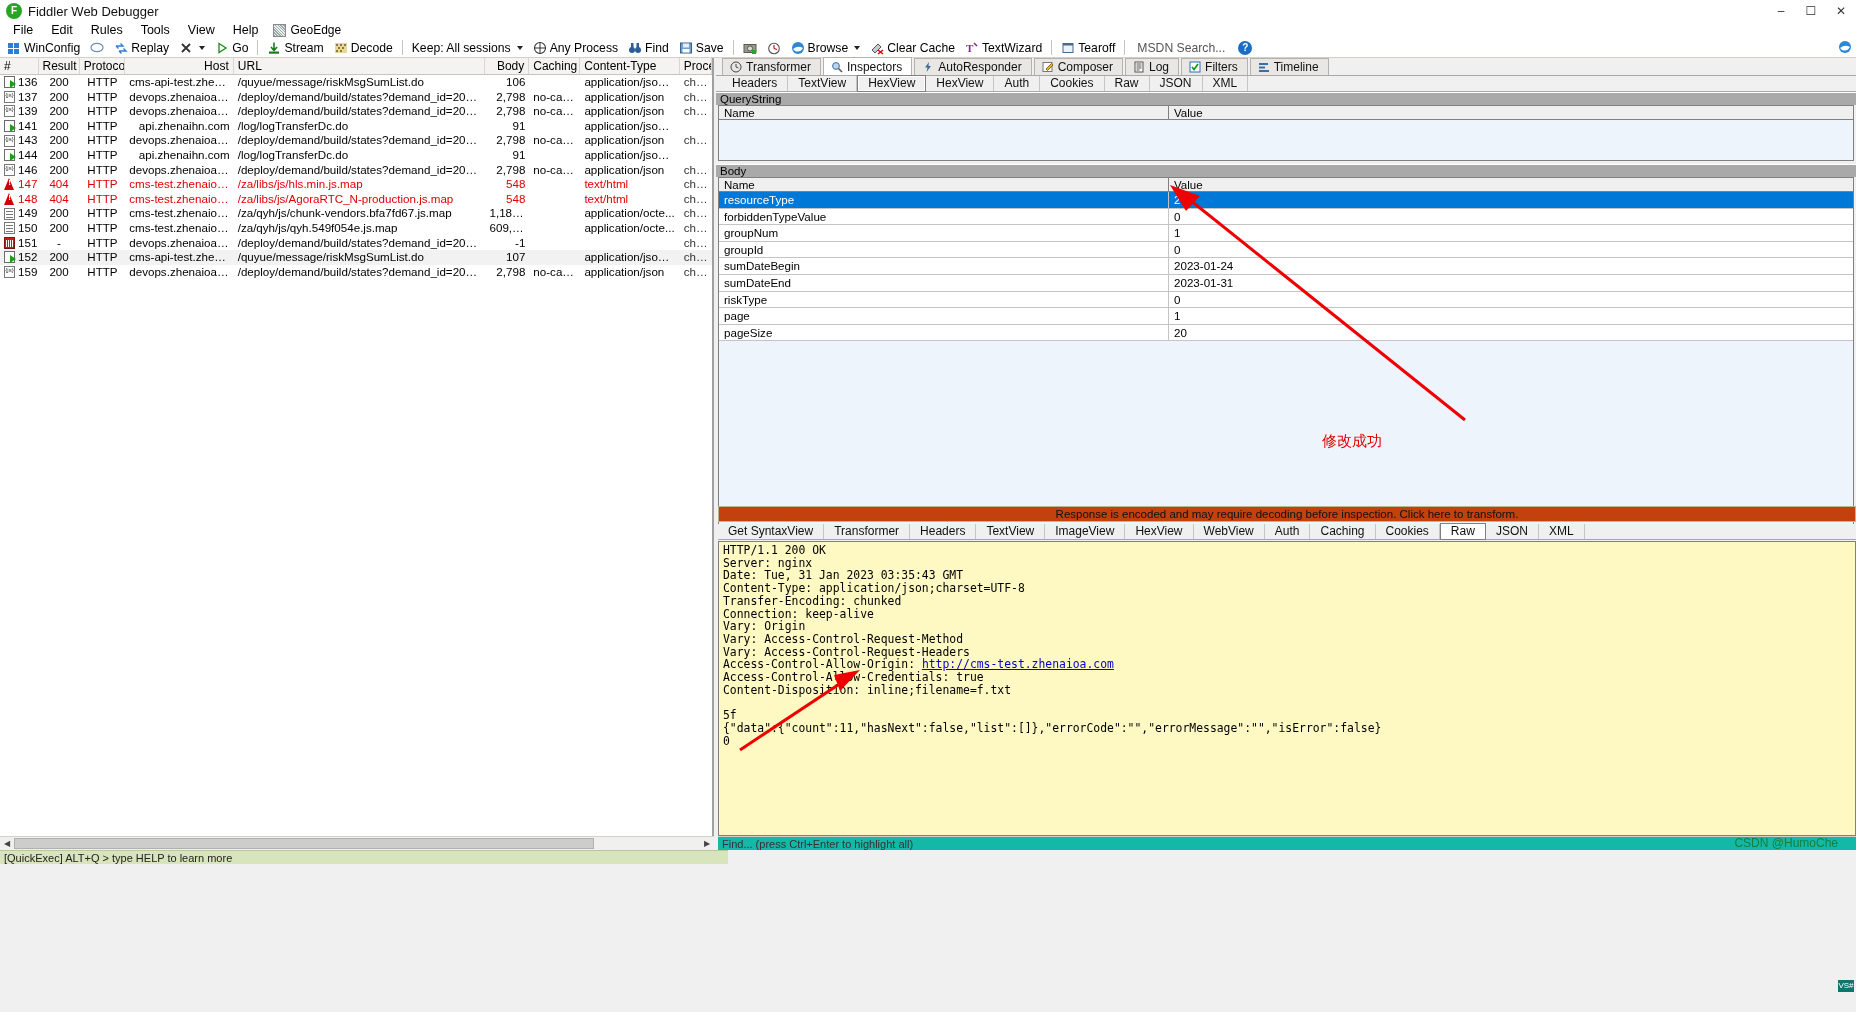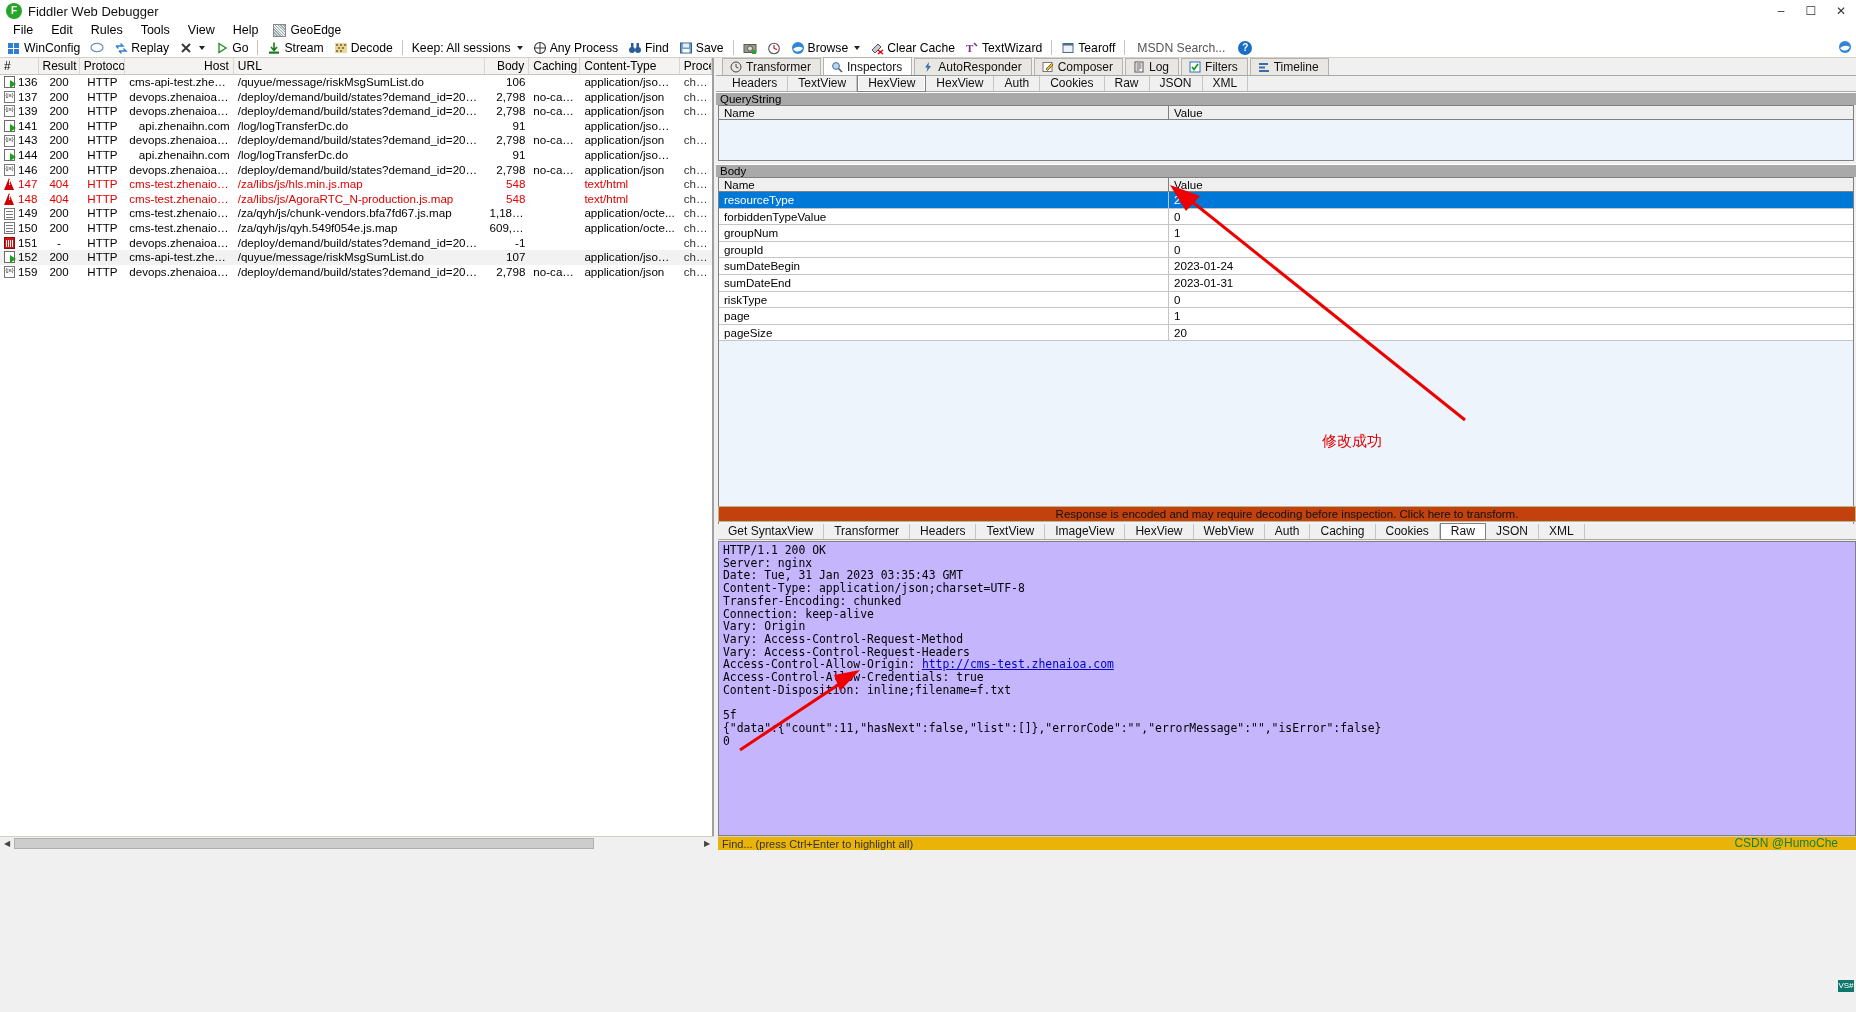--- a/index.html
+++ b/index.html
@@ -175,29 +175,29 @@
     background:#c2410c; border:1px solid #b9b78e;
     font-size:11.5px; line-height:15px; text-align:center; color:#111;
   }
   .resp-tabs {
     position:absolute; left:718px; top:524px; width:1138px; height:16px;
     display:flex; align-items:center; background:#f0f0f0; border-bottom:1px solid #a8a8a8;
   }
   .resp-tabs .subtab.active { background:#fff; }
   .raw-area {
     position:absolute; left:718px; top:541px; width:1138px; height:295px;
-    background:#c4b5fd; border:1px solid #808080; overflow:hidden;
+    background:#fef9c3; border:1px solid #808080; overflow:hidden;
     font-family:"DejaVu Sans Mono", monospace; font-size:11.4px; line-height:12.7px;
     padding:2px 4px; white-space:pre; color:#000;
   }
   .raw-area a { color:#0000cc; text-decoration:underline; }
 
   .find-bar {
     position:absolute; left:718px; top:836px; width:1138px; height:14px;
-    background:#eab308; border-top:1px solid #d4d0c8;
+    background:#14b8a6; border-top:1px solid #d4d0c8;
     font-size:11px; line-height:14px; padding-left:4px; color:#333;
   }
   .csdn {
     position:absolute; right:18px; top:836px; font-size:12px; color:#15803d;
   }
   .vsbox {
     position:absolute; right:2px; bottom:20px; width:16px; height:12px;
     background:#0f766e; color:#fff; font-size:8px; line-height:12px; text-align:center;
   }
   .bottom-fill {
@@ -640,20 +640,21 @@
   </div>
 
   <div class="lscroll">
     <div class="arr">◀</div>
     <div class="track">
       <div class="thumb"></div>
     </div>
     <div class="arr">▶</div>
   </div>
 
+  <div class="lstatus">[QuickExec] ALT+Q &gt; type HELP to learn more</div>
 
   <div class="right">
 
     <div class="rtabs" id="main-tabs">
         <div class="rtab">
           <span>
             <svg width="12" height="12" viewBox="0 0 12 12">
               <circle cx="6" cy="6" r="5" fill="none" stroke="#444"></circle>
               <path d="M6 6 V3 M6 6 L8.4 7" stroke="#444"></path>
             </svg>

